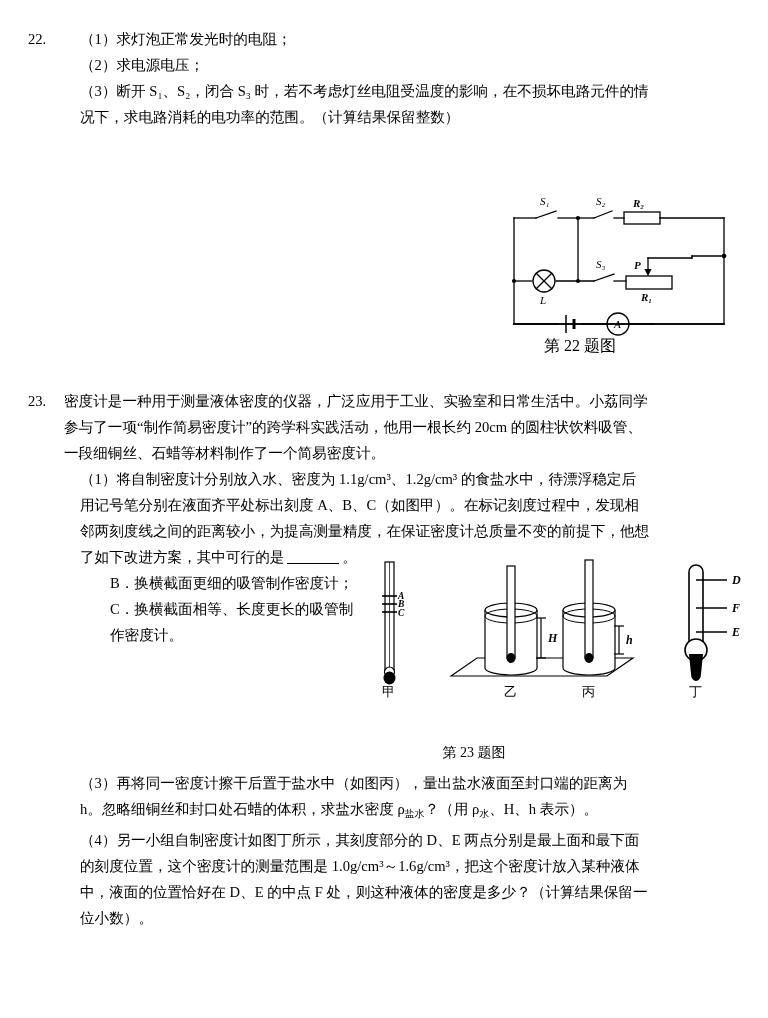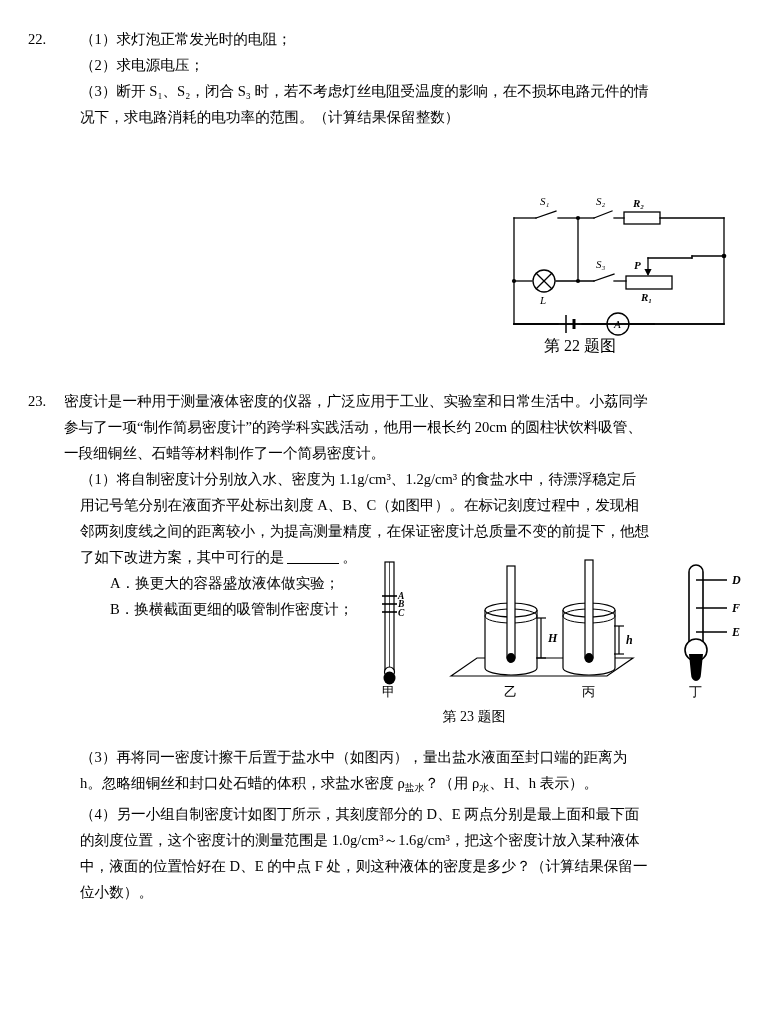--- a/index.html
+++ b/index.html
@@ -81,21 +81,21 @@
     position: absolute;
     left: 355px;
     top: 558px;
     width: 412px;
     height: 145px;
   }
   #fig23 svg { display: block; }
   #fig23cap {
     position: absolute;
     left: 0;
-    top: 708px;
+    top: 744px;
     width: 768px;
     text-align: center;
     font-size: 14px;
     padding-left: 180px;
     box-sizing: border-box;
   }
 </style>
 </head>
 <body>
 
@@ -196,24 +196,24 @@
     <div class="q-num">23.</div>
     <div class="q-body">
       <div class="para">密度计是一种用于测量液体密度的仪器，广泛应用于工业、实验室和日常生活中。小荔同学参与了一项“制作简易密度计”的跨学科实践活动，他用一根长约 20cm 的圆柱状饮料吸管、一段细铜丝、石蜡等材料制作了一个简易密度计。</div>
 
       <div class="subitem">
         <span>（1）</span><span>将自制密度计分别放入水、密度为 1.1g/cm³、1.2g/cm³ 的食盐水中，待漂浮稳定后用记号笔分别在液面齐平处标出刻度 A、B、C（如图甲）。在标记刻度过程中，发现相邻两刻度线之间的距离较小，为提高测量精度，在保证密度计总质量不变的前提下，他想了如下改进方案，其中可行的是</span><span class="blank-line"></span><span>。</span>
       </div>
 
       <div style="width:300px;">
         <div class="optline">
-          <span>A．</span><span>换更大的容器盛放液体做实验；</span>
+          <span>B．</span><span>换横截面更细的吸管制作密度计；</span>
         </div>
         <div class="optline">
-          <span>B．</span><span>换横截面更细的吸管制作密度计；</span>
+          <span>C．</span><span>换横截面相等、长度更长的吸管制作密度计。</span>
         </div>
       </div>
 
       <div style="height:122px;"></div>
 
 
       <div class="subitem">
         <span>（3）</span><span>再将同一密度计擦干后置于盐水中（如图丙），量出盐水液面至封口端的距离为 h。忽略细铜丝和封口处石蜡的体积，求盐水密度 ρ</span><sub>盐水</sub><span>？（用 ρ</span><sub>水</sub><span>、H、h 表示）。</span>
       </div>
 

